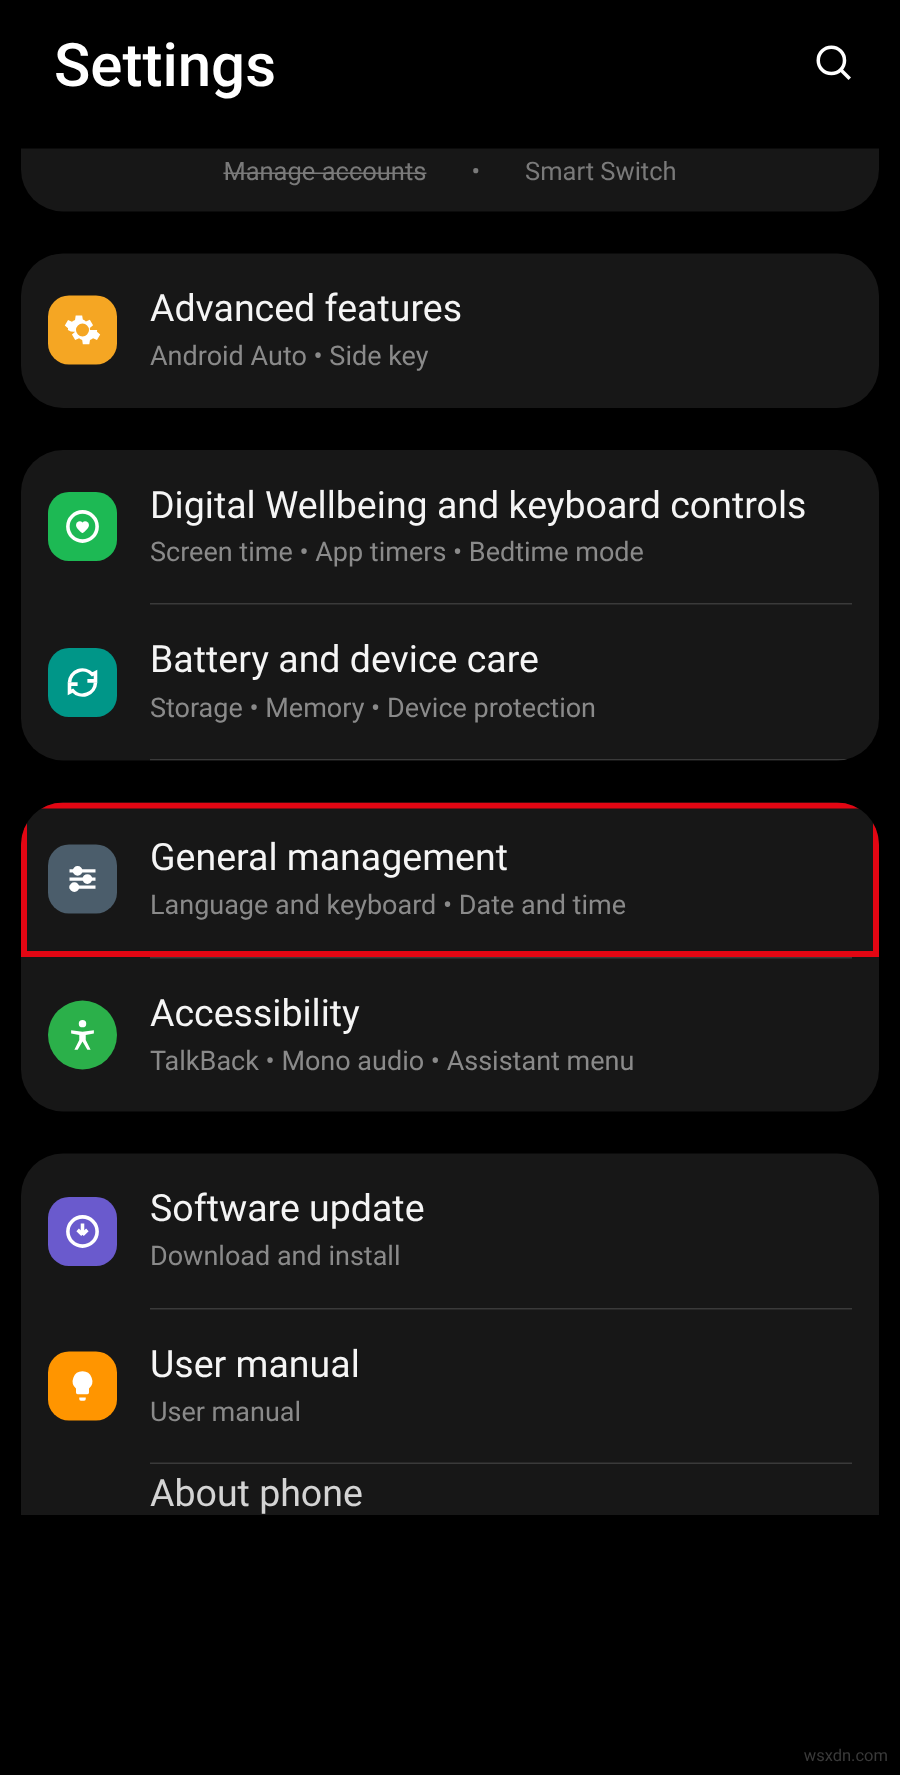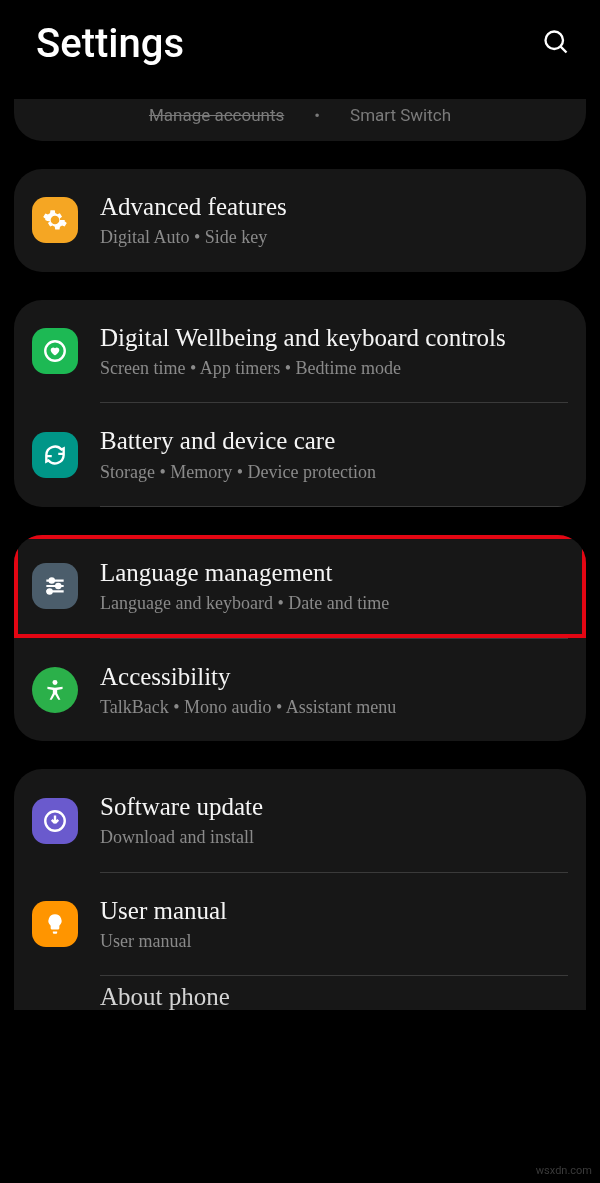--- a/index.html
+++ b/index.html
@@ -38,21 +38,21 @@
     padding: 22px 18px;
     position: relative;
   }
   .row .icon-wrap {
     width: 46px; height: 46px;
     border-radius: 14px;
     display: flex; align-items: center; justify-content: center;
     flex-shrink: 0;
     margin-right: 22px;
   }
-  .row .texts { flex: 1; min-width: 0; font-family: Liberation Serif, serif; }
+  .row .texts { flex: 1; min-width: 0; }
   .row .title { color: #f5f5f5; font-size: 25px; font-weight: 400; line-height: 1.25; }
   .row .sub { color: #8a8a8a; font-size: 18px; margin-top: 4px; line-height: 1.3; }
   .divider {
     height: 1px;
     background: #3a3a3a;
     margin-left: 86px;
     margin-right: 18px;
   }
   .truncated-row {
     display:flex; justify-content:center; gap:30px;
@@ -101,21 +101,21 @@
 
 <div class="card">
   <div class="row">
     <div class="icon-wrap bg-orange">
       <svg viewBox="0 0 24 24" fill="#fff">
           <path d="M12 8a4 4 0 100 8 4 4 0 000-8zm9 4a7 7 0 01-.1 1.1l2 1.6-2 3.4-2.4-1a7 7 0 01-1.9 1.1l-.4 2.6h-4l-.4-2.6a7 7 0 01-1.9-1.1l-2.4 1-2-3.4 2-1.6A7 7 0 013 12a7 7 0 01.1-1.1l-2-1.6 2-3.4 2.4 1a7 7 0 011.9-1.1L7.8 3h4l.4 2.6a7 7 0 011.9 1.1l2.4-1 2 3.4-2 1.6c.1.4.1.8.1 1.3z"></path>
         </svg>
     </div>
     <div class="texts">
       <div class="title">Advanced features</div>
-      <div class="sub">Digital Auto  •  Side key</div>
+      <div class="sub">Android Auto  •  Side key</div>
     </div>
   </div>
 </div>
 
 <div class="gap"></div>
 
 <div class="card">
   <div class="row">
     <div class="icon-wrap bg-green">
       <svg viewBox="0 0 24 24" fill="none" stroke="#fff" stroke-width="2.2">
@@ -152,21 +152,21 @@
       <svg viewBox="0 0 24 24" stroke="#fff" stroke-width="2" fill="none">
           <line x1="4" y1="7" x2="20" y2="7"></line>
           <circle cx="9" cy="7" r="2" fill="#fff"></circle>
           <line x1="4" y1="12" x2="20" y2="12"></line>
           <circle cx="15" cy="12" r="2" fill="#fff"></circle>
           <line x1="4" y1="17" x2="20" y2="17"></line>
           <circle cx="7" cy="17" r="2" fill="#fff"></circle>
         </svg>
     </div>
     <div class="texts">
-      <div class="title">Language management</div>
+      <div class="title">General management</div>
       <div class="sub">Language and keyboard  •  Date and time</div>
     </div>
   </div>
   <div class="divider"></div>
   <div class="row">
     <div class="icon-wrap bg-green2" style="border-radius:50%;">
       <svg viewBox="0 0 24 24" fill="#fff">
           <circle cx="12" cy="5" r="2.3"></circle>
           <path d="M5 9l7 1 7-1v2l-5 1v3l3 6h-2l-3-5-3 5H7l3-6v-3L5 11z"></path>
         </svg>

